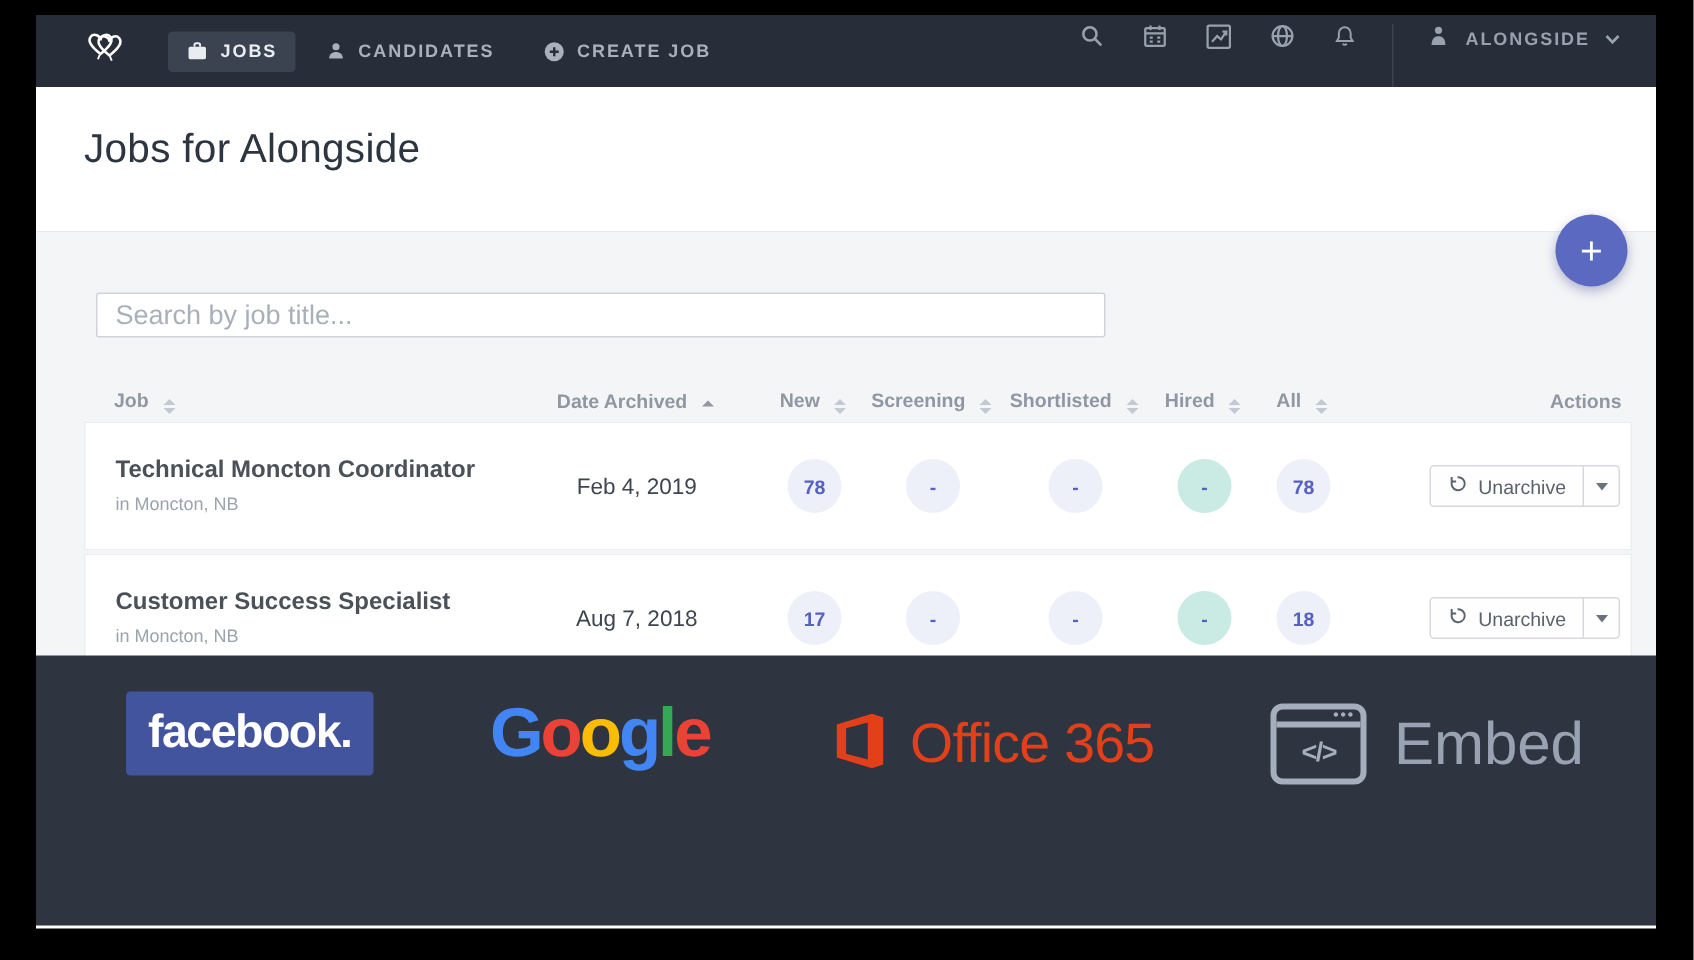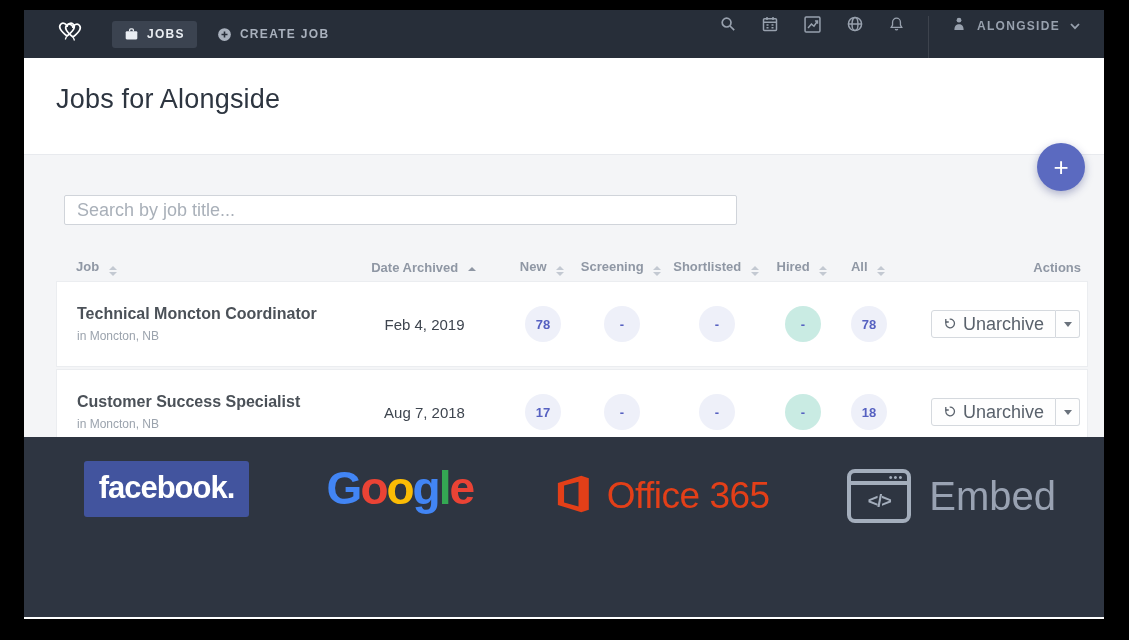--- a/index.html
+++ b/index.html
@@ -60,21 +60,21 @@
   .job-cell { padding-left:20px; }
   .job-title { font-size:16px; font-weight:bold; color:#4b5158; cursor:pointer; }
   .job-loc { margin-top:6px; font-size:12px; color:#9ba3ad; }
   .date-cell { text-align:center; font-size:15px; color:#3e454f; }
   .badge-cell { text-align:center; }
   .badge { display:inline-flex; align-items:center; justify-content:center; width:36px; height:36px;
            border-radius:50%; background:var(--badge-bg); color:var(--badge-text); font-size:13px; font-weight:bold; }
   .badge.mint { background:var(--badge-mint-bg); }
   .actions-cell { text-align:right; padding-right:7px; white-space:nowrap; }
   .btn { display:inline-flex; align-items:center; gap:7px; height:28px; padding:0 11px; background:#fefefe;
-         border:1px solid #d5d9de; border-radius:3px 0 0 3px; font-size:18px; color:#5a626c; cursor:pointer;
+         border:1px solid #d5d9de; border-radius:3px 0 0 3px; font-size:13px; color:#5a626c; cursor:pointer;
          font-family:inherit; vertical-align:middle; }
   .btn-caret { display:inline-flex; align-items:center; justify-content:center; width:24px; height:28px;
                background:#fefefe; border:1px solid #d5d9de; border-left:none; border-radius:0 3px 3px 0;
                cursor:pointer; vertical-align:middle; }
   .caret-dn { width:0; height:0; border-left:4px solid transparent; border-right:4px solid transparent;
               border-top:5px solid #6a727c; }
 
   
   .integrations { position:absolute; left:0; right:0; top:427px; height:180px; background:var(--panel-bg); z-index:8; }
   .integrations h2 { margin-top:26px; text-align:center; color:#fff; font-size:25px; font-weight:400; letter-spacing:0.5px; }
@@ -113,20 +113,29 @@
         <span>
           <svg width="15" height="15" viewBox="0 0 16 16" fill="currentColor">
             <path d="M6 4.5 V3.2 a1.2 1.2 0 0 1 1.2-1.2 h1.6 a1.2 1.2 0 0 1 1.2 1.2 V4.5" fill="none" stroke="currentColor" stroke-width="1.4"></path>
             <rect x="1.8" y="4.5" width="12.4" height="8.8" rx="1.2"></rect>
           </svg>
         </span>
         <span>JOBS</span>
       </div>
       <div class="nav-item">
         <span>
+          <svg width="14" height="14" viewBox="0 0 16 16" fill="currentColor">
+            <circle cx="8" cy="4.8" r="2.7"></circle>
+            <path d="M2.8 13.8 c0-3.4 2.3-5 5.2-5 s5.2 1.6 5.2 5 Z"></path>
+          </svg>
+        </span>
+        <span>CANDIDATES</span>
+      </div>
+      <div class="nav-item">
+        <span>
           <svg width="15" height="15" viewBox="0 0 16 16">
             <circle cx="8" cy="8" r="6.8" fill="currentColor"></circle>
             <path d="M8 4.8 v6.4 M4.8 8 h6.4" stroke="#272e39" stroke-width="1.7"></path>
           </svg>
         </span>
         <span>CREATE JOB</span>
       </div>
     </nav>
     <div class="nav-right">
       <span class="nav-icon">

